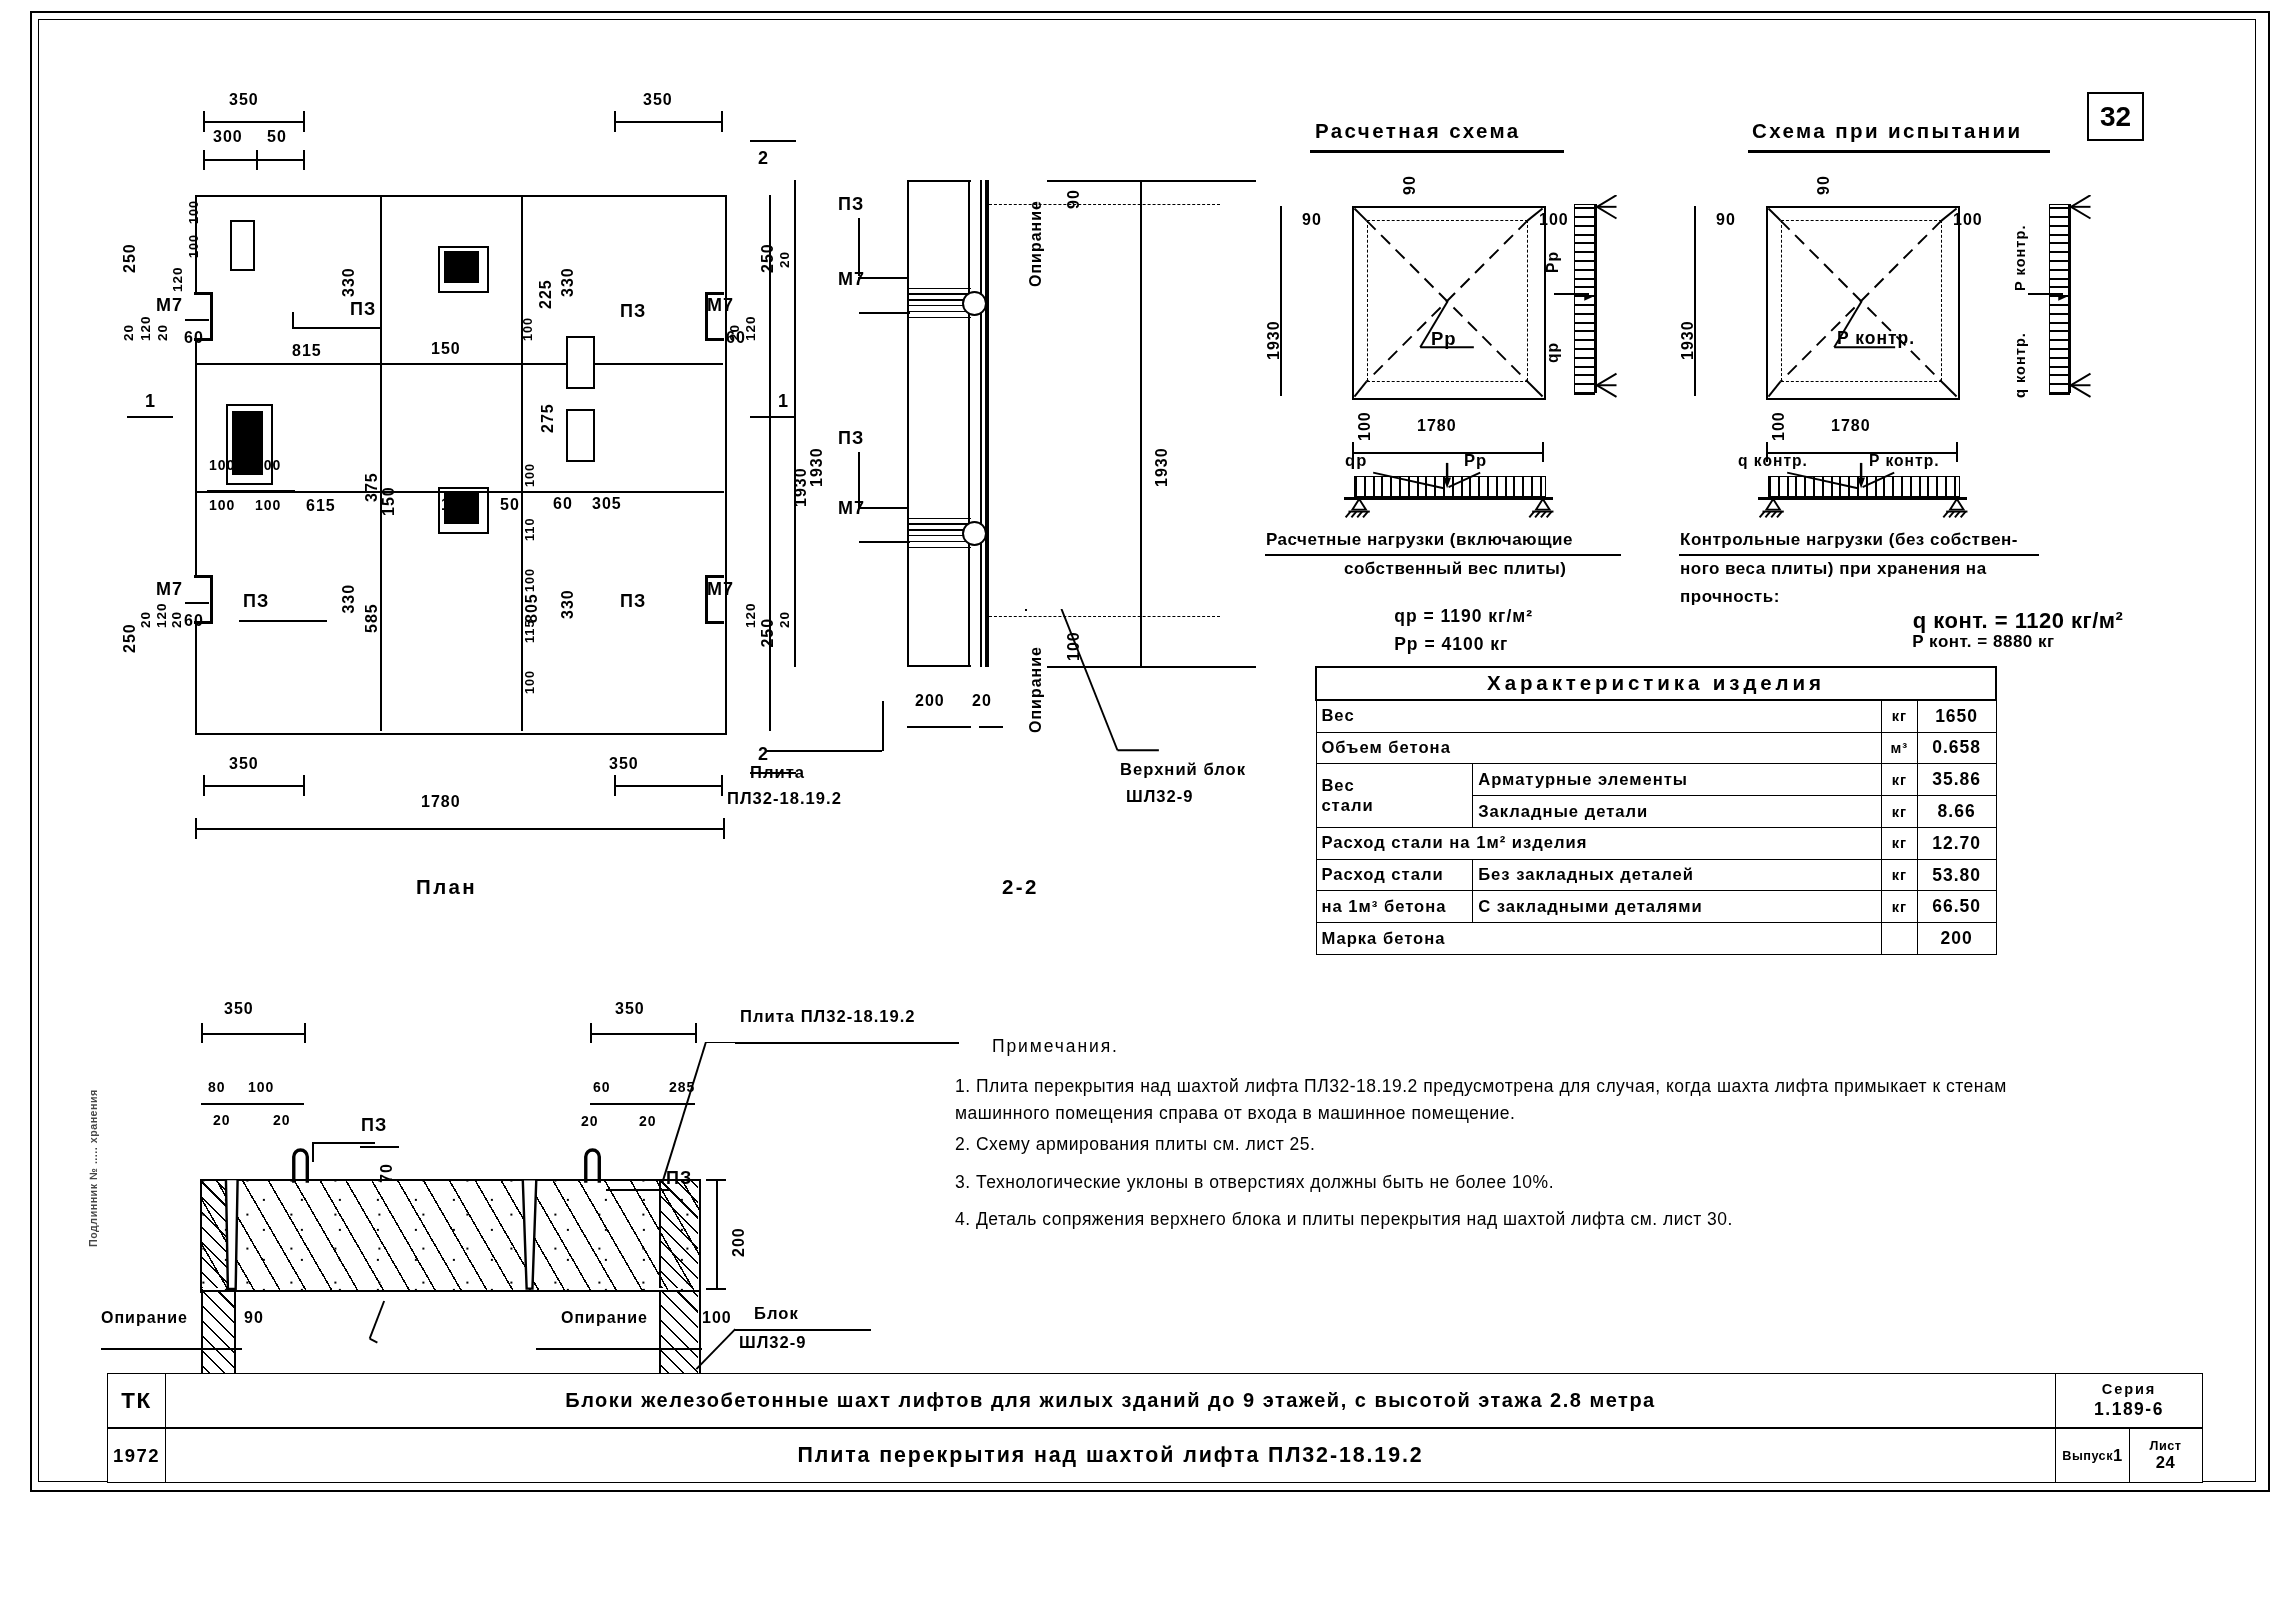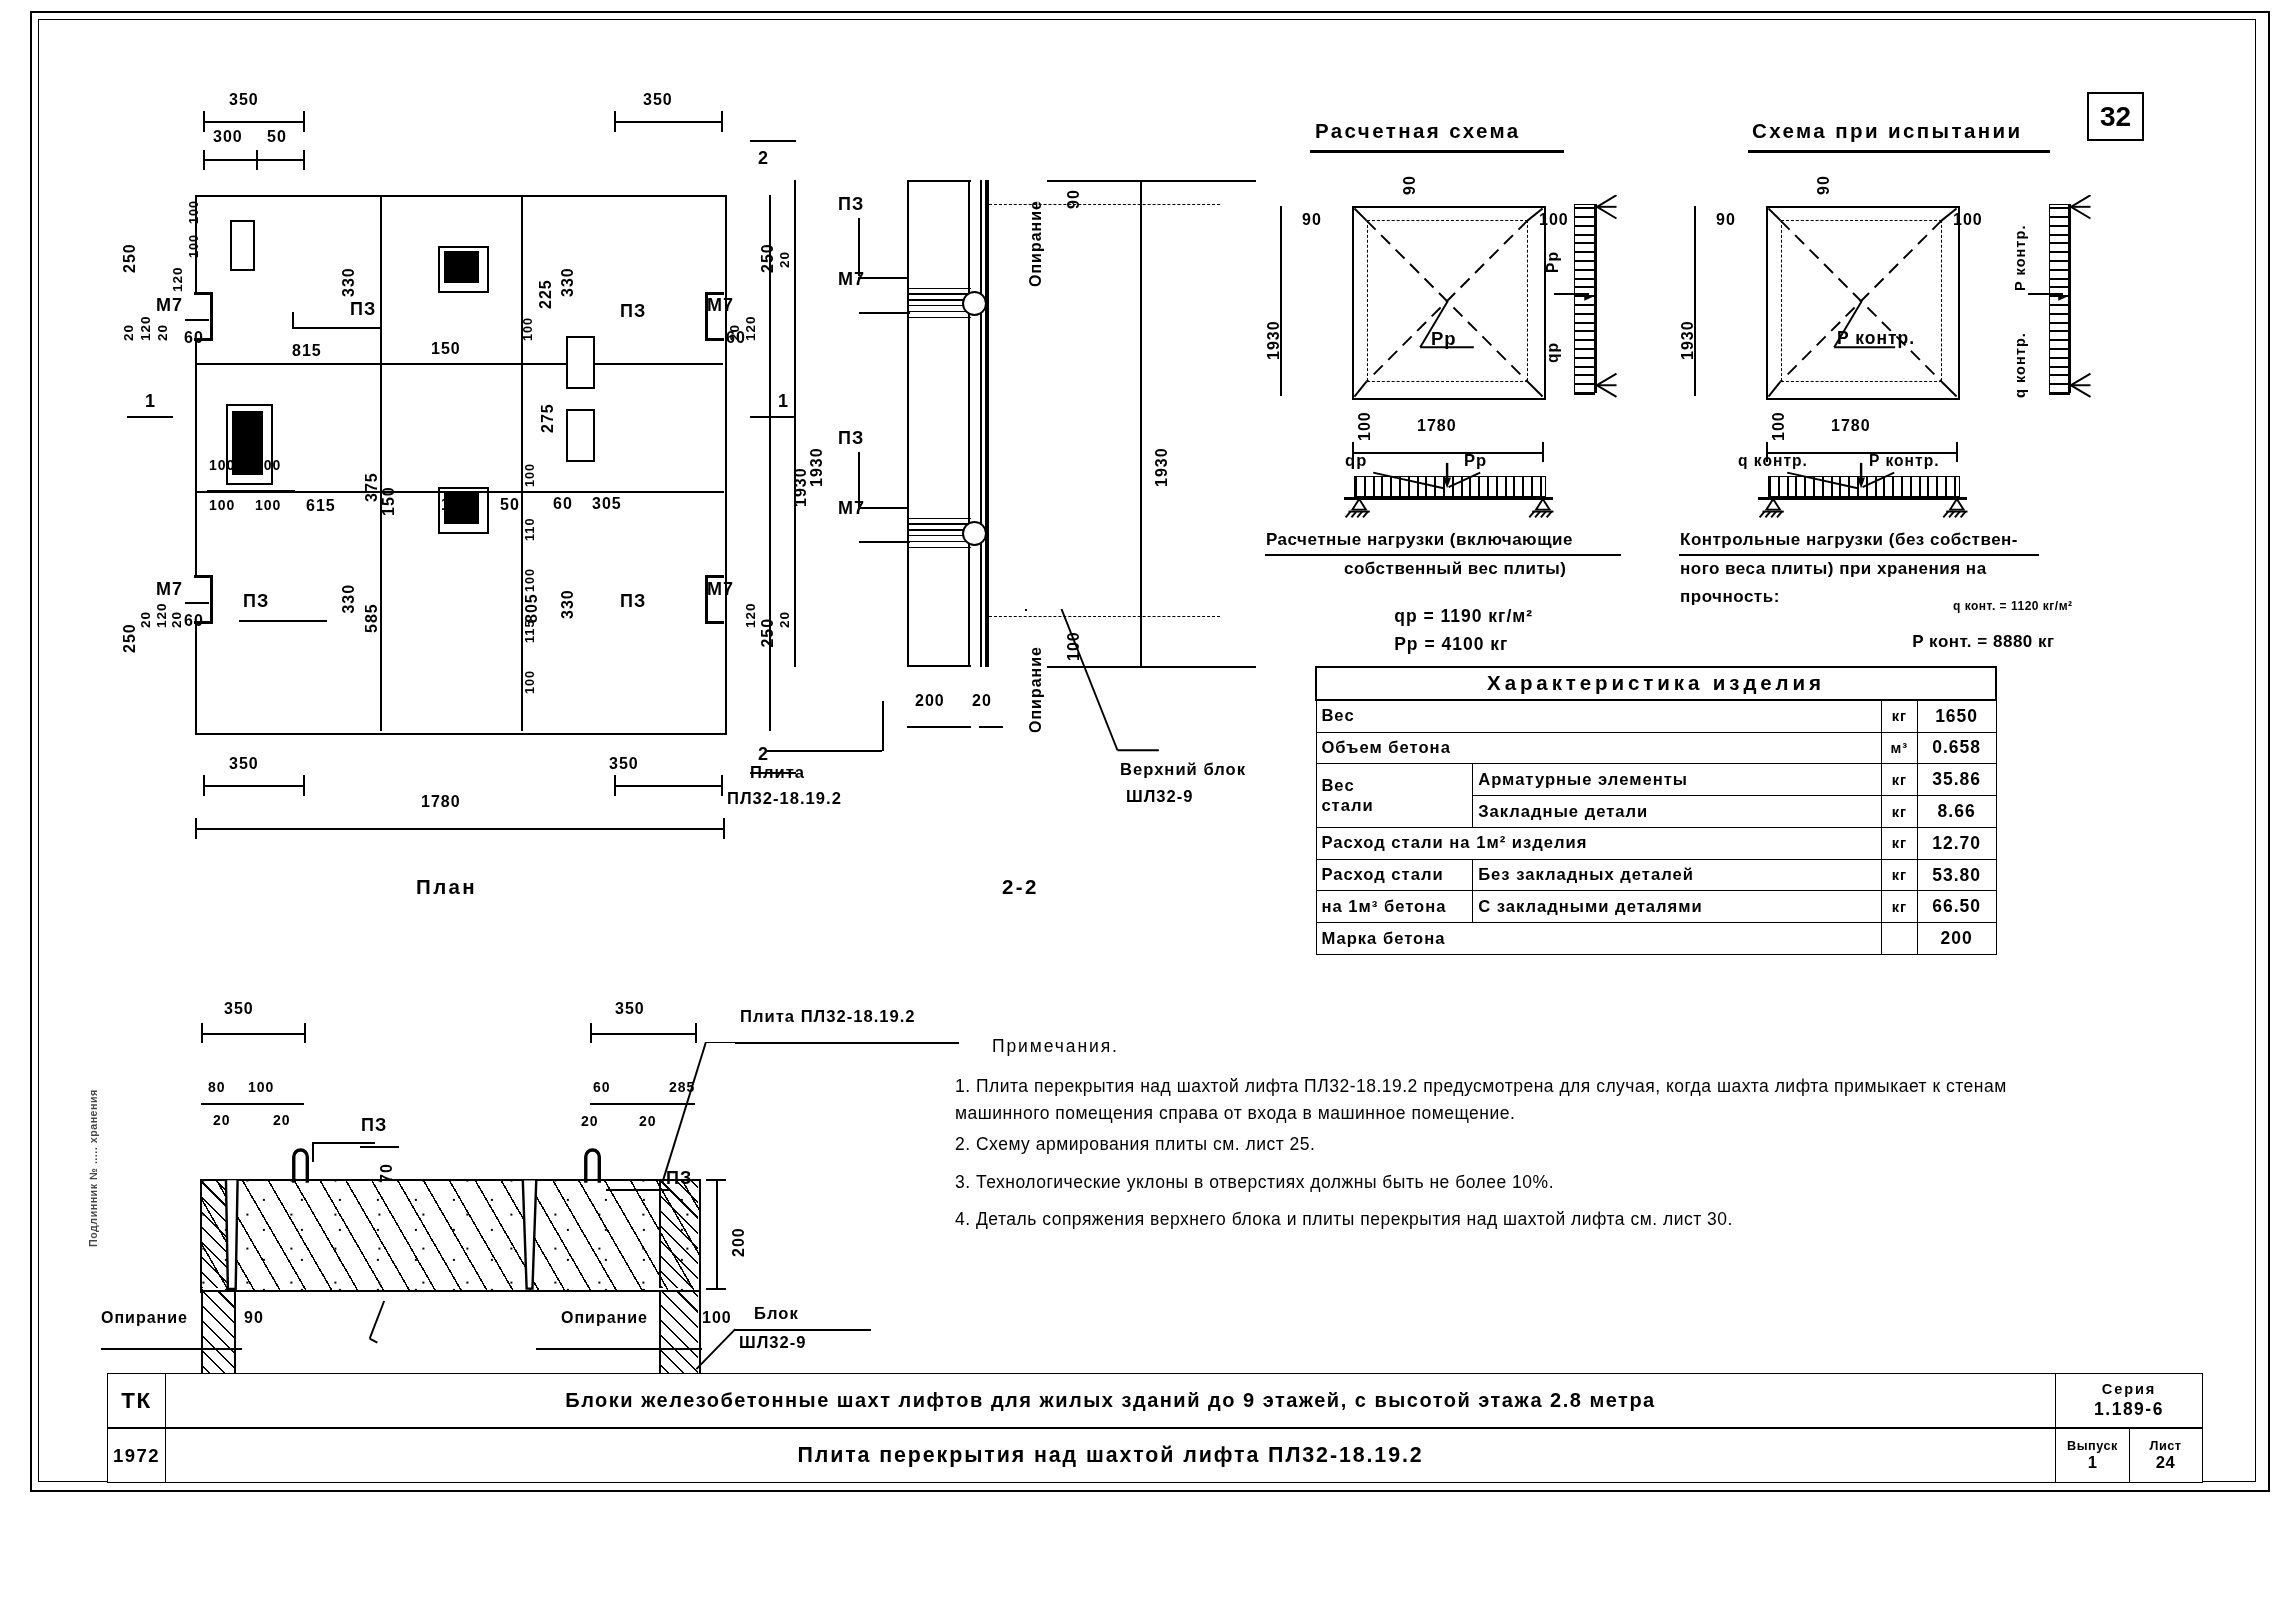--- a/index.html
+++ b/index.html
@@ -45,21 +45,21 @@
   
   #titleblock{position:absolute;left:107px;top:1373px;width:2094px;border:1.9px solid #000;background:#fff;}
   #tb-row1{display:flex;height:53px;border-bottom:2.4px solid #000;}
   #tb-row2{display:flex;height:53px;}
   .tbcell{display:flex;align-items:center;justify-content:center;font-weight:bold;}
   .tb-tk{width:57px;border-right:1.9px solid #000;font-size:22.4px;letter-spacing:1.5px;}
   .tb-main{flex:1;border-right:1.9px solid #000;font-size:20px;letter-spacing:1.5px;}
   .tb-series{width:146px;flex-direction:column;font-size:14.6px;letter-spacing:1.9px;line-height:1.25;}
   .tb-series .s2{font-size:17.5px;letter-spacing:1.5px;}
   .tb-sub{width:146px;display:flex;}
-  .tb-vip{width:73px;border-right:1.9px solid #000;flex-direction:column;font-size:12.7px;letter-spacing:0.5px;}
+  .tb-vip{width:73px;border-right:1.9px solid #000;flex-direction:row;font-size:12.7px;letter-spacing:0.5px;}
   .tb-list{width:71px;flex-direction:column;font-size:12.7px;letter-spacing:0.5px;}
   .tb-vip .n,.tb-list .n{font-size:16.6px;}
   
   .hatch45{
     background-image:repeating-linear-gradient(45deg,#000 0 1.5px,transparent 1.5px 10.7px);
   }
   .concrete{
     background-image:
       repeating-linear-gradient(60deg,#000 0 1.5px,transparent 1.5px 22.4px),
       radial-gradient(#000 1px, transparent 1.2px),
@@ -469,21 +469,21 @@
           <line x1="414" y1="26" x2="404" y2="38"></line>
         <line x1="426" y1="26" x2="416" y2="38"></line>
           <line x1="438" y1="26" x2="428" y2="38"></line>
       </g>
     </svg>
 
     <div class="t" style="left:1680px;top:531px;font-size:17px;letter-spacing:0.5px;">Контрольные нагрузки (без собствен-</div>
     <div class="ln" style="left:1679px;top:554px;width:360px;height:2.4px;"></div>
     <div class="t" style="left:1680px;top:560px;font-size:17px;letter-spacing:0.5px;">ного веса плиты) при хранения на</div>
     <div class="t" style="left:1680px;top:588px;font-size:17px;letter-spacing:0.5px;">прочность:</div>
-    <div class="t" style="left:1930px;top:588px;font-size:12px;letter-spacing:0.5px;">
+    <div class="t" style="left:1873px;top:588px;font-size:22px;letter-spacing:0.5px;">
       <span>q конт.</span> = <span>1120 кг/м²</span>
     </div>
     <div class="t" style="left:1881px;top:616px;font-size:17px;letter-spacing:0.5px;">
       <span>P конт.</span> = <span>8880 кг</span>
     </div>
   </div>
 
   <table id="chartable">
     <tbody>
         <tr>

